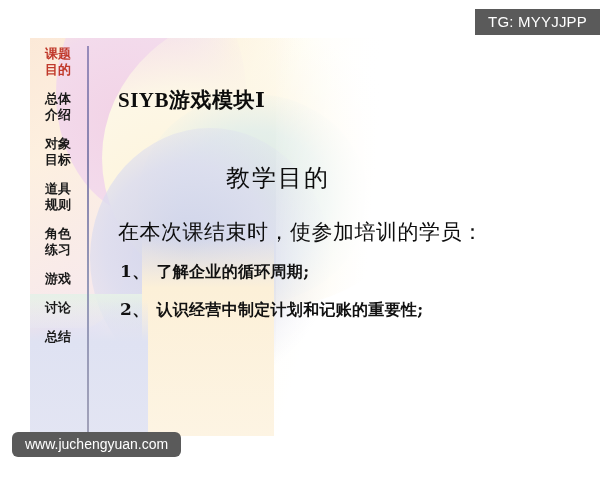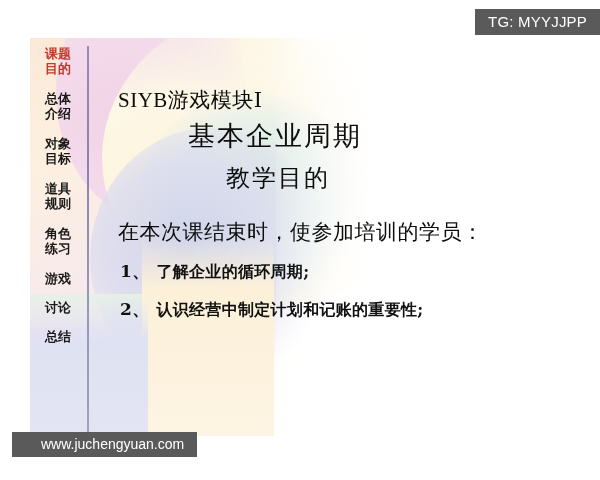--- a/index.html
+++ b/index.html
@@ -125,21 +125,20 @@
     color: #1a1a1a;
     text-align: center;
     margin-bottom: 13px;
     white-space: nowrap;
   }
   .nav-item.active {
     color: #c0392b;
   }
   .nav-line2 {
     display: block;
-    font-family: Liberation Mono, monospace;
   }
 
   #nav-divider {
     position: absolute;
     left: 57px;
     top: 8px;
     width: 2px;
     height: 390px;
     background: linear-gradient(180deg, #8e83b5 0%, #7d7aa8 30%, #8a8fb2 62%, #9a9ab2 100%);
     opacity: .9;
@@ -151,21 +150,21 @@
     left: 70px;
     top: 0px;
     right: 0;
     bottom: 0;
   }
   .title-main {
     position: absolute;
     left: 18px;
     top: 48px;
     font-family: "Liberation Serif", "DejaVu Serif", serif;
-    font-weight: normal;
+    font-weight: bold;
     font-size: 21px;
     color: #0d0d0d;
     letter-spacing: 0.5px;
     white-space: nowrap;
   }
   .title-sub {
     position: absolute;
     left: 88px;
     top: 80px;
     font-family: "DejaVu Serif", "Liberation Serif", serif;
@@ -218,23 +217,24 @@
 
   
   #site-watermark {
     position: absolute;
     left: 12px;
     bottom: 23px;
     background: #5a5a5a;
     color: #ffffff;
     font-family: "Liberation Sans", "DejaVu Sans", sans-serif;
     font-size: 14px;
-    padding: 5px 13px 6px 29px;
+    padding: 5px 13px 6px 13px;
     line-height: 1;
     white-space: nowrap;
+    border-radius: 6px;
   }
 </style>
 </head>
 <body>
 
 <div id="tg-badge">TG: MYYJJPP</div>
 
 <div id="slide">
 
   <div class="bg-layer" id="bg-base"></div>
@@ -288,21 +288,20 @@
     </div>
 
   </div>
 
   <div id="nav-divider"></div>
 
   <div id="content">
 
     <div class="title-main">SIYB游戏模块Ⅰ</div>
 
-    <div class="title-sub">基本企业周期</div>
 
     <div class="title-purpose">教学目的</div>
 
     <div class="lead">在本次课结束时，使参加培训的学员：</div>
 
     <div class="bullet" id="bullet-1">
       <span class="num">1、</span><span class="gap"></span><span>了解企业的循环周期;</span>
     </div>
 
     <div class="bullet" id="bullet-2">

